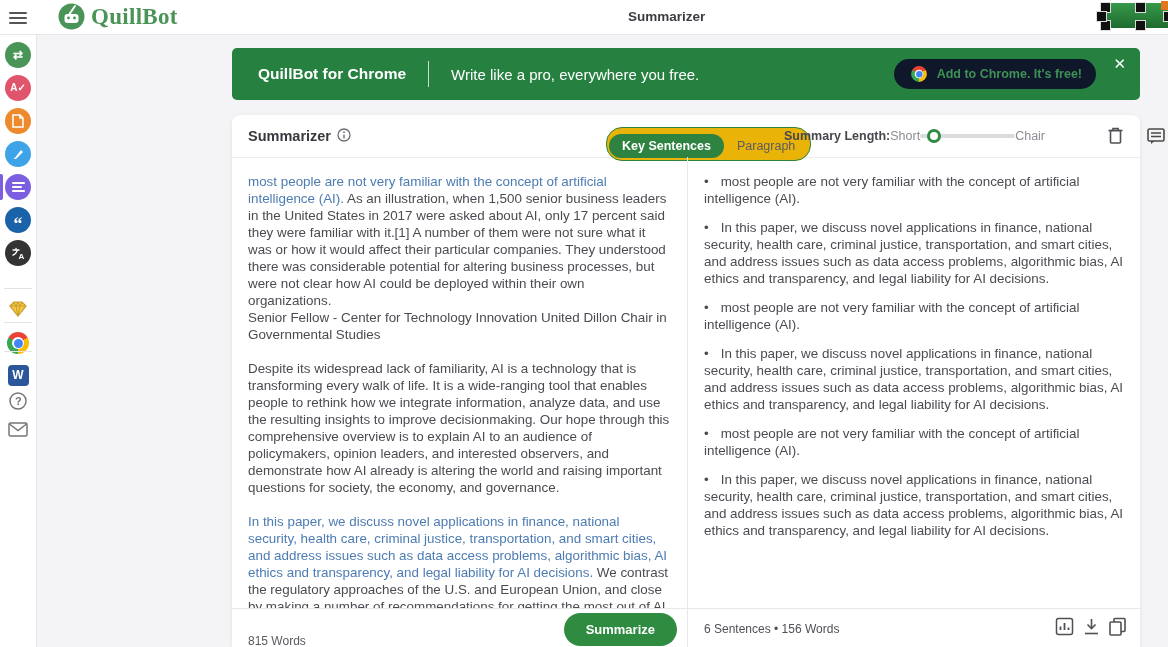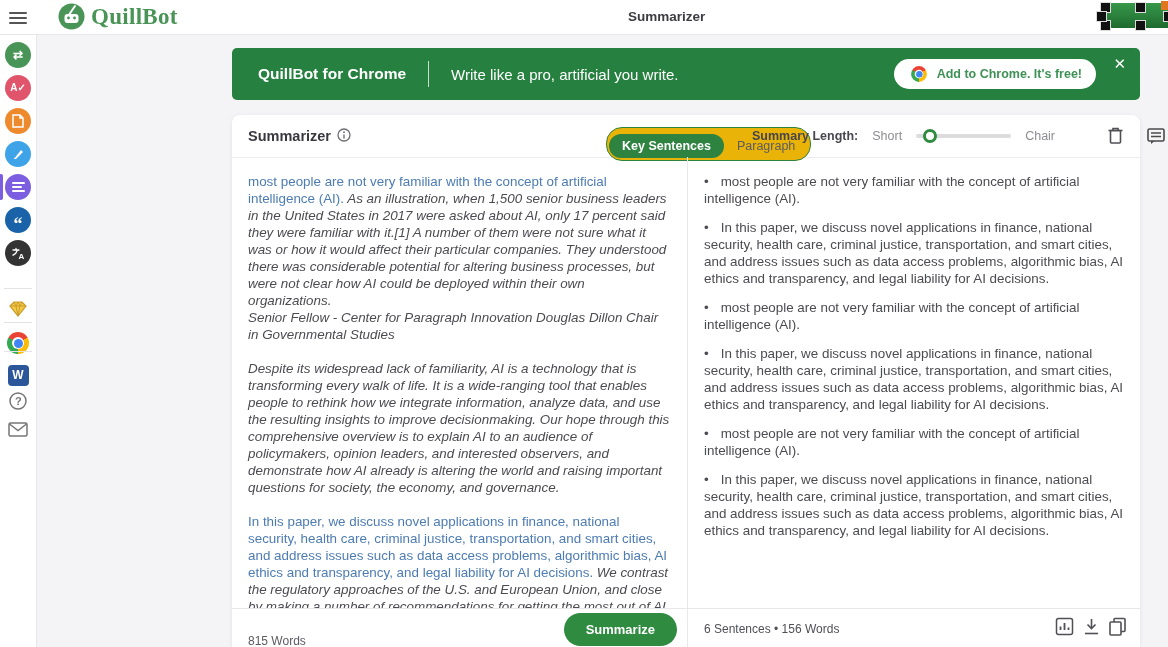--- a/index.html
+++ b/index.html
@@ -33,44 +33,44 @@
   .chrome-ball::before{content:"";position:absolute;left:50%;top:50%;width:12px;height:12px;margin:-6px 0 0 -6px;background:#fff;border-radius:50%;}
   .chrome-ball::after{content:"";position:absolute;left:50%;top:50%;width:9px;height:9px;margin:-4.5px 0 0 -4.5px;background:#4285f4;border-radius:50%;}
   .chrome-mini{transform:scale(.72);}
   .word-sq{width:21px;height:21px;border-radius:4px;background:#2b579a;color:#fff;display:flex;align-items:center;justify-content:center;font-size:12px;font-weight:700;}
   
   .banner{position:absolute;left:232px;top:48px;width:908px;height:52px;background:#26803f;border-radius:5px;color:#fff;z-index:10;}
   .banner-inner{display:flex;align-items:center;height:100%;padding-left:26px;}
   .banner-title{font-size:15.5px;font-weight:700;}
   .banner-sep{width:1px;height:26px;background:rgba(255,255,255,.75);margin:0 22px;}
   .banner-tag{font-size:15px;font-weight:400;}
-  .banner-cta{position:absolute;right:44px;top:11px;height:30px;background:#ffffff;border:none;border-radius:16px;display:flex;align-items:center;gap:7px;padding:0 14px;cursor:pointer;}
+  .banner-cta{position:absolute;right:44px;top:11px;height:30px;background:#0f172a;border:none;border-radius:16px;display:flex;align-items:center;gap:7px;padding:0 14px;cursor:pointer;}
   .banner-cta span{color:#3f9156;font-size:12.5px;font-weight:700;}
   .banner-close{position:absolute;right:12px;top:6px;color:#fff;font-size:15px;line-height:1;cursor:pointer;background:none;border:none;padding:2px;}
   
   .card{position:absolute;left:232px;top:115px;width:908px;height:532px;background:#fff;border-radius:8px 8px 0 0;box-shadow:0 1px 4px rgba(0,0,0,.08);z-index:9;}
   .toolbar{position:absolute;left:0;top:0;width:100%;height:42px;border-bottom:1px solid #ececee;display:flex;align-items:center;}
   .panel-title{margin-left:16px;font-size:14.5px;font-weight:600;color:#38383e;display:flex;align-items:center;gap:6px;}
   .mode-toggle{position:absolute;left:374px;top:12px;height:28px;border:1.5px solid #2e8340;border-radius:16px;display:flex;align-items:flex-end;padding:2px;background:#eab308;}
   .mode-active{background:#2e8340;color:#fff;font-size:12.5px;font-weight:700;border:none;border-radius:13px;padding:5px 13px;cursor:pointer;}
   .mode-inactive{background:none;border:none;color:#5c5c63;font-size:12.5px;padding:5px 13px;cursor:pointer;}
-  .len-group{position:absolute;left:520px;top:0;height:42px;display:flex;align-items:center;gap:14px;}
+  .len-group{position:absolute;left:552px;top:0;height:42px;display:flex;align-items:center;gap:0;}
   .len-label{font-size:12.5px;font-weight:700;color:#47474d;}
   .len-end{font-size:12.5px;color:#8d8d94;}
   .slider{position:relative;width:95px;height:4px;background:#dcdcdf;border-radius:2px;cursor:pointer;}
   .knob{position:absolute;top:50%;width:14px;height:14px;border:3px solid #2e8b40;background:#fff;border-radius:50%;transform:translate(-50%,-50%);cursor:grab;box-sizing:border-box;}
   .trash-btn{position:absolute;right:16px;top:11px;background:none;border:none;padding:0;cursor:pointer;}
   .feedback-btn{position:absolute;left:1146px;top:126px;z-index:12;background:none;border:none;padding:0;cursor:pointer;}
   
   .pane-divider{position:absolute;left:455px;top:42px;width:1px;height:490px;background:#e8e8ea;}
   .editor-pane{position:absolute;left:0;top:42px;width:455px;height:451px;}
   .editor-text{padding:16px 16px 0 16px;font-size:13.4px;line-height:17px;height:435px;overflow:hidden;outline:none;}
   .para{margin:0;}
   .para.gap{margin-top:17px;}
-  .normal{color:#4b4b52;font-style:italic;}
+  .normal{color:#4b4b52;}
   .link{color:#4d7cb2;}
   .summary-pane{position:absolute;left:456px;top:42px;width:452px;height:451px;}
   .summary-list{padding:16px 14px 0 16px;font-size:13.4px;line-height:17px;color:#4b4b52;height:435px;overflow:hidden;}
   .bullet-item{margin-bottom:12px;}
   .bullet-item .dot{margin-right:12px;}
   
   .footer-left{position:absolute;left:0;top:493px;width:455px;height:39px;border-top:1px solid #e8e8ea;display:flex;align-items:flex-end;}
   .footer-right{position:absolute;left:456px;top:493px;width:452px;height:39px;border-top:1px solid #e8e8ea;display:flex;align-items:center;}
   .wordcount{margin-left:16px;font-size:12px;color:#5a5a61;}
   .summarize-btn{position:absolute;right:10px;top:4px;background:#2e8b40;color:#fff;border:none;border-radius:17px;padding:9px 22px;font-size:13px;font-weight:700;cursor:pointer;}
@@ -180,21 +180,21 @@
         <rect x="1" y="1" width="18" height="13" rx="1.5" fill="none" stroke="#767676" stroke-width="1.5"></rect>
         <path d="M1.5 2 L10 8.5 L18.5 2" fill="none" stroke="#767676" stroke-width="1.5"></path>
       </svg>
   </div>
 </div>
 
 <div class="banner">
   <div class="banner-inner">
     <span class="banner-title">QuillBot for Chrome</span>
     <span class="banner-sep"></span>
-    <span class="banner-tag">Write like a pro, artificial you write.</span>
+    <span class="banner-tag">Write like a pro, everywhere you free.</span>
   </div>
   <button class="banner-cta">
     <span class="chrome-ball chrome-mini"></span>
     <span>Add to Chrome. It's free!</span>
   </button>
   <button class="banner-close">✕</button>
 </div>
 
 <button class="feedback-btn">
   <svg width="20" height="20" viewBox="0 0 20 20" fill="none" stroke="#4a4a4a" stroke-width="1.6">
@@ -234,21 +234,21 @@
           <path d="M1.5 4.5h14"></path>
           <path d="M6 4.5V2.5h5v2"></path>
           <rect x="3.5" y="4.5" width="10" height="12.5" rx="1"></rect>
         </svg>
     </button>
   </div>
 
   <div class="editor-pane">
     <div class="editor-text" contenteditable="true" spellcheck="false" style="">
         <div class="para"><span class="link">most people are not very familiar with the concept of artificial intelligence (AI).</span><span class="normal"> As an illustration, when 1,500 senior business leaders in the United States in 2017 were asked about AI, only 17 percent said they were familiar with it.[1] A number of them were not sure what it was or how it would affect their particular companies. They understood there was considerable potential for altering business processes, but were not clear how AI could be deployed within their own organizations.</span></div>
-        <div class="para"><span class="normal">Senior Fellow - Center for Paragraph Innovation Douglas Dillon Chair in Governmental Studies</span></div>
+        <div class="para"><span class="normal">Senior Fellow - Center for Technology Innovation United Dillon Chair in Governmental Studies</span></div>
         <div class="para gap"><span class="normal">Despite its widespread lack of familiarity, AI is a technology that is transforming every walk of life. It is a wide-ranging tool that enables people to rethink how we integrate information, analyze data, and use the resulting insights to improve decisionmaking. Our hope through this comprehensive overview is to explain AI to an audience of policymakers, opinion leaders, and interested observers, and demonstrate how AI already is altering the world and raising important questions for society, the economy, and governance.</span></div>
         <div class="para gap"><span class="link">In this paper, we discuss novel applications in finance, national security, health care, criminal justice, transportation, and smart cities, and address issues such as data access problems, algorithmic bias, AI ethics and transparency, and legal liability for AI decisions.</span><span class="normal"> We contrast the regulatory approaches of the U.S. and European Union, and close by making a number of recommendations for getting the most out of AI while still protecting important human values.[2]</span></div>
       </div>
   </div>
   <div class="pane-divider"></div>
   <div class="summary-pane">
     <div class="summary-list">
         <div class="bullet-item"><span class="dot">•</span><span>most people are not very familiar with the concept of artificial intelligence (AI).</span></div>
         <div class="bullet-item"><span class="dot">•</span><span>In this paper, we discuss novel applications in finance, national security, health care, criminal justice, transportation, and smart cities, and address issues such as data access problems, algorithmic bias, AI ethics and transparency, and legal liability for AI decisions.</span></div>
         <div class="bullet-item"><span class="dot">•</span><span>most people are not very familiar with the concept of artificial intelligence (AI).</span></div>

